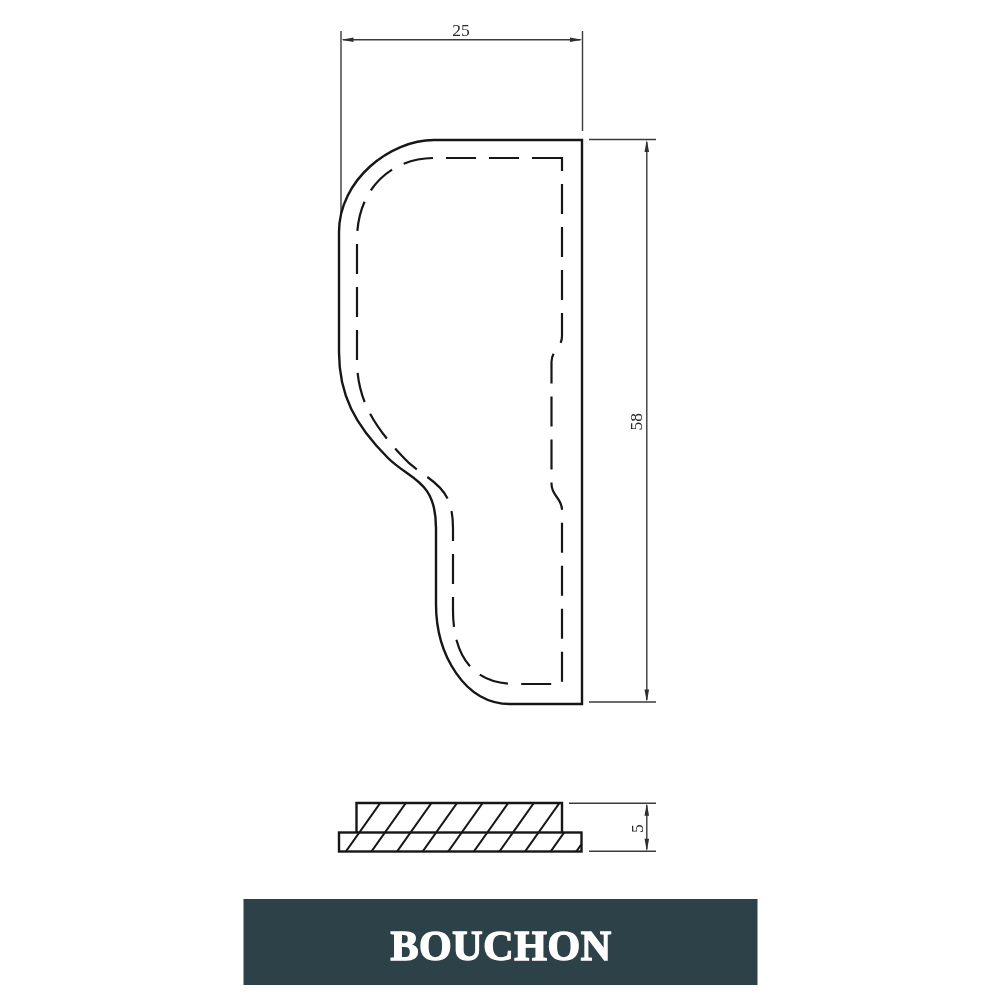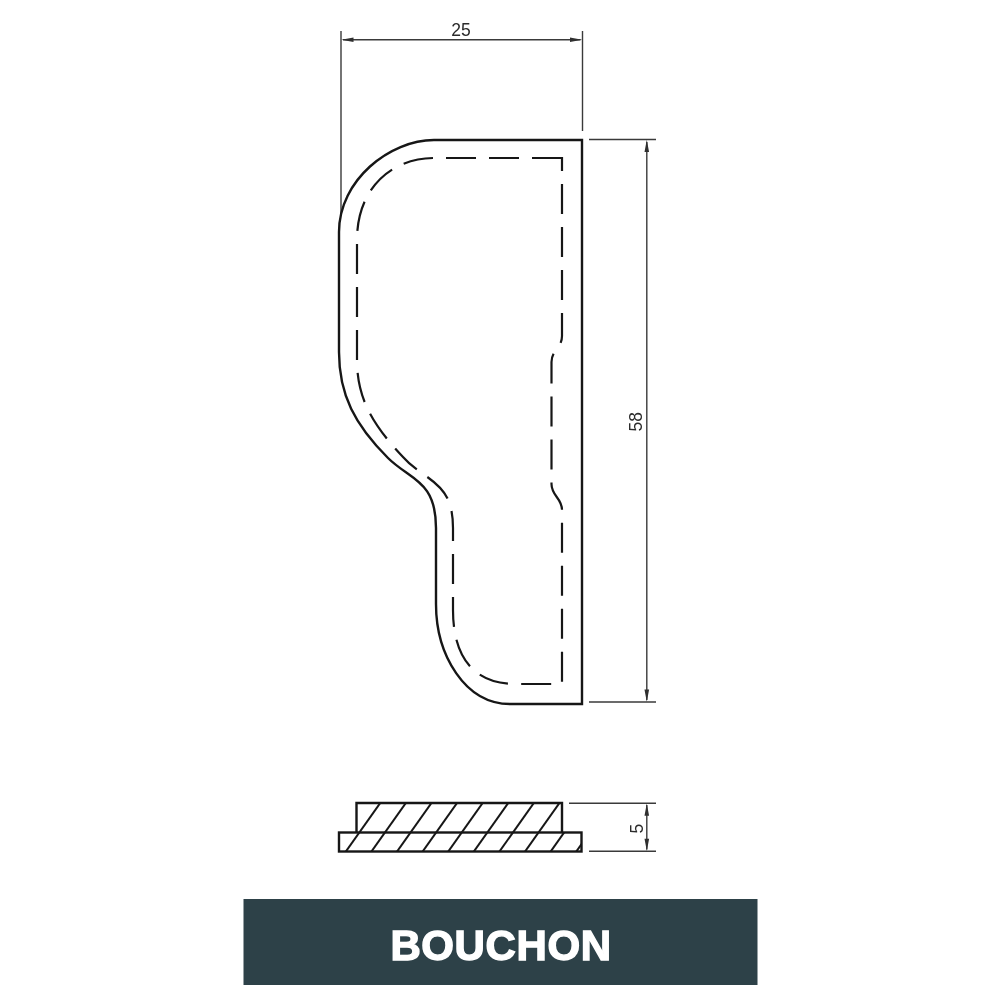--- a/index.html
+++ b/index.html
@@ -1,16 +1,16 @@
 <!DOCTYPE html>
 <html><head>
 <meta charset="utf-8">
 <style>
   html,body{margin:0;padding:0;background:#ffffff;}
-  .wrap{width:920px;height:1000px;position:relative;font-family:Liberation Sans, sans-serif;}
+  .wrap{width:920px;height:1000px;position:relative;font-family:Liberation Serif, serif;}
 </style>
 </head>
 <body>
 <div class="wrap">
 <svg width="1000" height="1000" opacity="0.999" viewBox="0 0 1000 1000" xmlns="http://www.w3.org/2000/svg">
 
   <defs>
     <clipPath id="sect">
       <rect x="356.5" y="803" width="205.5" height="29.5"></rect>
       <rect x="339" y="832.5" width="242.5" height="19"></rect>

